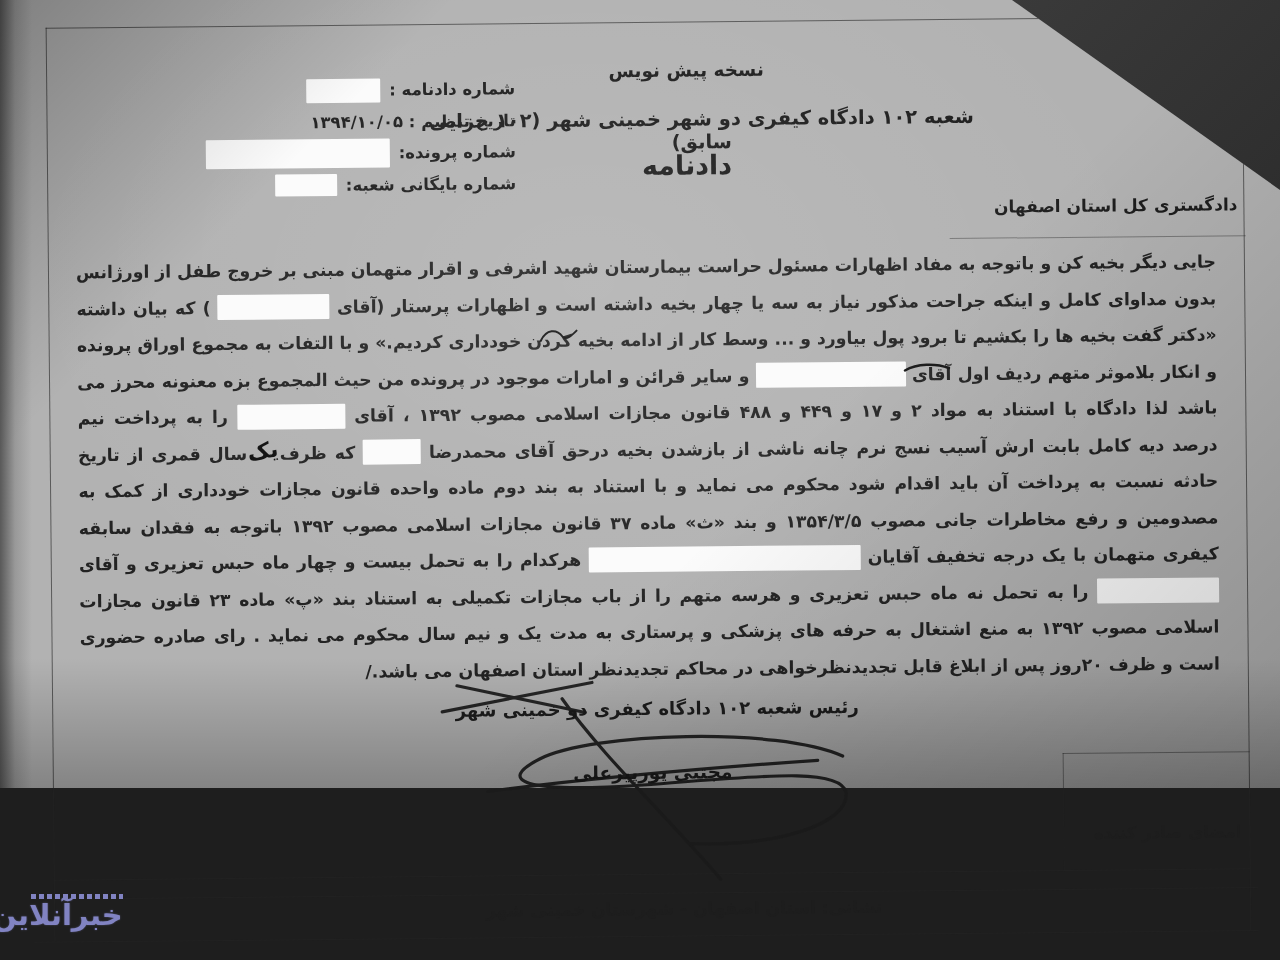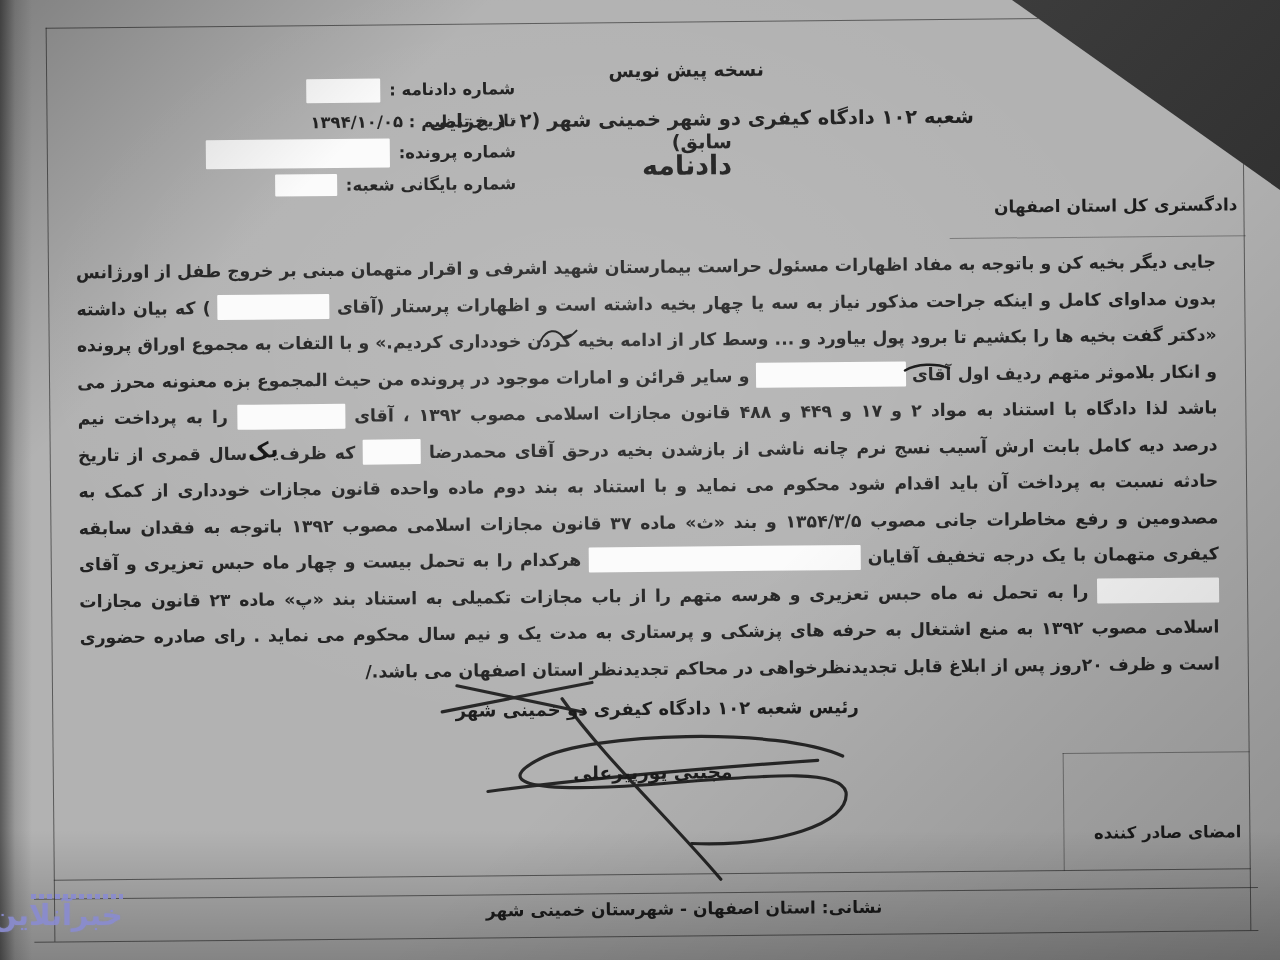--- a/index.html
+++ b/index.html
@@ -1,21 +1,21 @@
 <!DOCTYPE html>
 <html lang="fa"><head>
 <meta charset="utf-8">
 <style>
   html,body{margin:0;padding:0;}
   body{
     width:1280px;height:960px;overflow:hidden;
     font-family:"DejaVu Sans","Liberation Sans",sans-serif;
     background:#1e1e1e;
   }
-  .stage{position:relative;width:1280px;height:960px;}
+  .stage{position:relative;width:1280px;height:788px;}
   
   .backdrop{
     position:absolute;inset:0;
     background:linear-gradient(135deg,#5a5a5a 0%,#3c3c3c 45%,#1f1f1f 100%);
   }
   
   .paper{
     position:absolute;inset:0;
     background:#b2b2b2;
     clip-path:polygon(0 0,1012px 0,1280px 190px,1280px 960px,0 960px);

